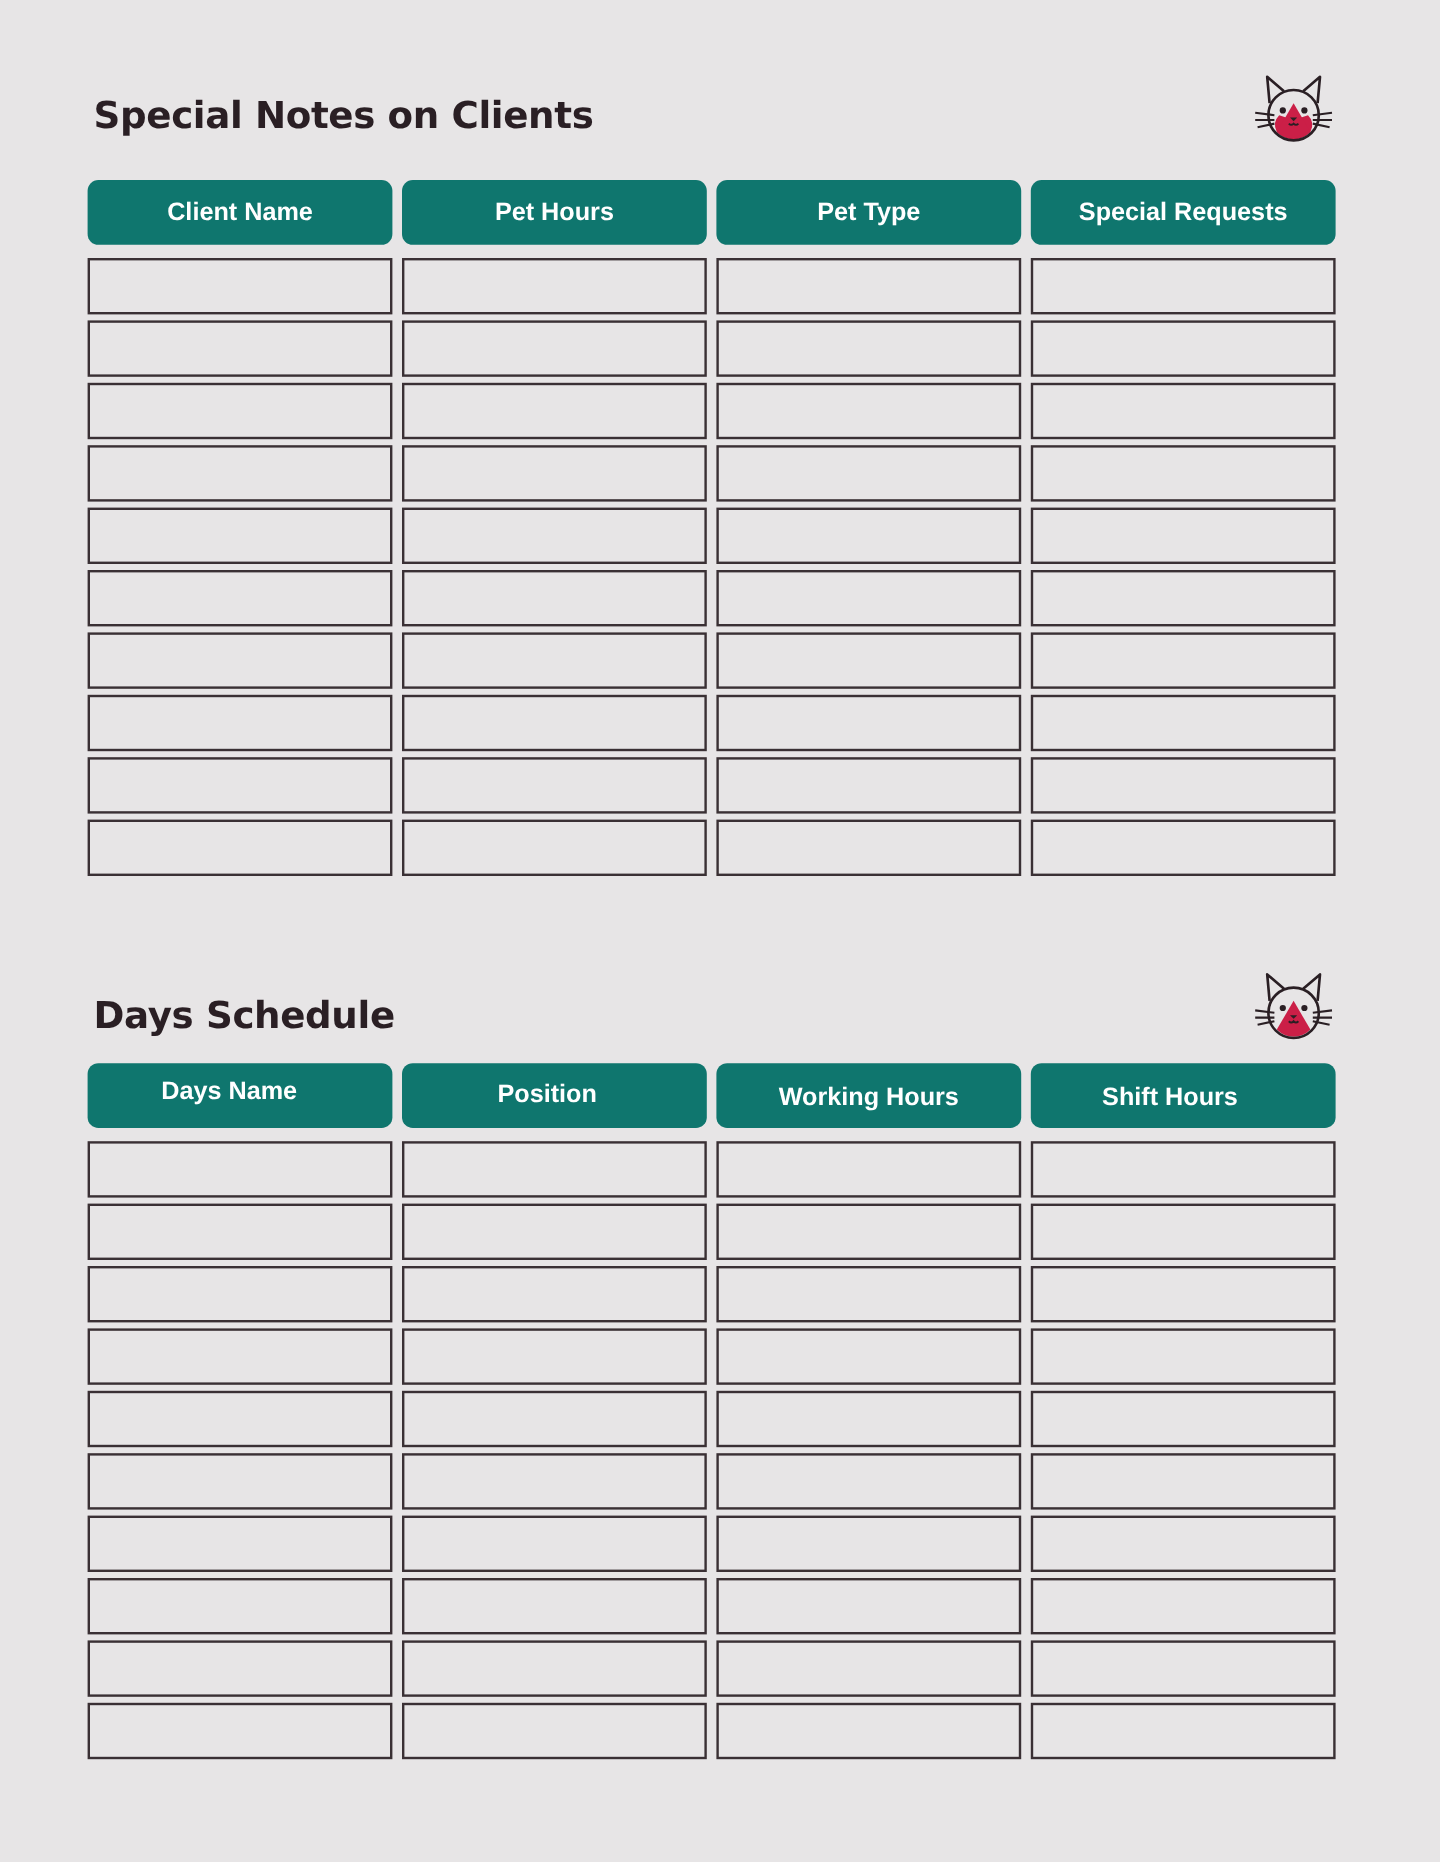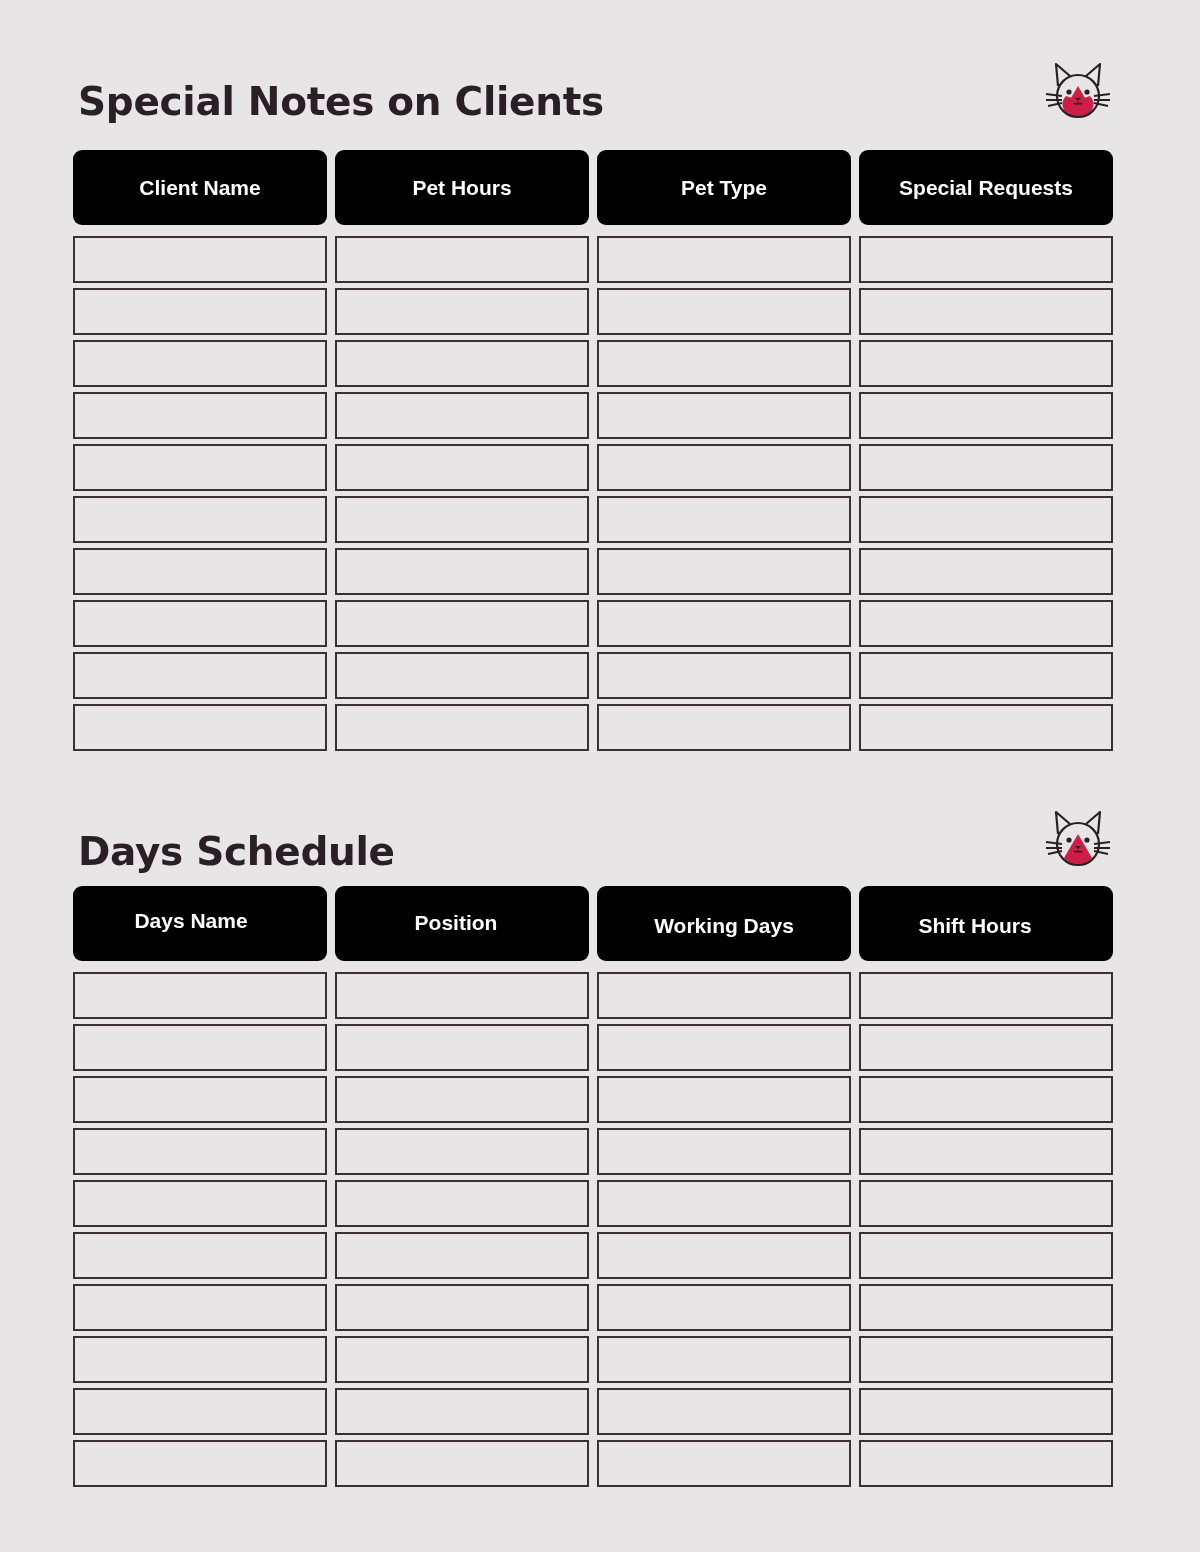--- a/index.html
+++ b/index.html
@@ -8,21 +8,21 @@
       background: #e7e5e6;
       position: relative;
       overflow: hidden;
       font-family: "Liberation Sans", sans-serif;
     }
     .section-title {
       position: absolute;
       left: 78px;
       font-family: "DejaVu Sans", sans-serif;
       font-weight: bold;
-      font-size: 39px;
+      font-size: 31px;
       letter-spacing: -0.3px;
       color: #2a1f24;
       margin: 0;
       line-height: 1;
     }
     .cat-icon {
       position: absolute;
       left: 1044px;
       width: 68px; height: 60px;
     }
@@ -30,22 +30,22 @@
       position: absolute;
       left: 73px;
       width: 1041px;
     }
     .hdr-row, .data-row {
       display: flex;
       gap: 8px;
     }
     .hdr-cell {
       width: 254px;
-      height: 75px;
-      background: #000000;
+      height: 54px;
+      background: #0f766e;
       border-radius: 9px;
       color: #ffffff;
       font-family: "Liberation Sans", sans-serif;
       font-weight: bold;
       font-size: 21px;
       display: flex;
       align-items: center;
       justify-content: center;
       box-sizing: border-box;
     }
@@ -158,21 +158,21 @@
   <path d="M31 38 L37 38 L34 41 Z" fill="#2a1f24"></path>
   <path d="M30 43 Q32 45 34 43 Q36 45 38 43" fill="none" stroke="#2a1f24" stroke-width="1.6"></path>
   <path d="M2 34 L18 36 M2 40 L18 40 M4 46 L18 43" stroke="#2a1f24" stroke-width="1.8" fill="none"></path>
   <path d="M66 34 L50 36 M66 40 L50 40 M64 46 L50 43" stroke="#2a1f24" stroke-width="1.8" fill="none"></path>
 </svg>
 
 <div class="table" style="top:886px;">
   <div class="hdr-row">
     <div class="hdr-cell" style="padding-right:18px;padding-bottom:6px;">Days Name</div>
     <div class="hdr-cell" style="padding-right:12px;padding-bottom:2px;">Position</div>
-    <div class="hdr-cell" style="padding-top:4px;">Working Days</div>
+    <div class="hdr-cell" style="padding-top:4px;">Working Hours</div>
     <div class="hdr-cell" style="padding-top:4px;padding-right:22px;">Shift Hours</div>
   </div>
   <div class="data-rows" id="rows-1">
       <div class="data-row">
         <div class="data-cell"></div>
         <div class="data-cell"></div>
         <div class="data-cell"></div>
         <div class="data-cell"></div>
       </div>
       <div class="data-row">

